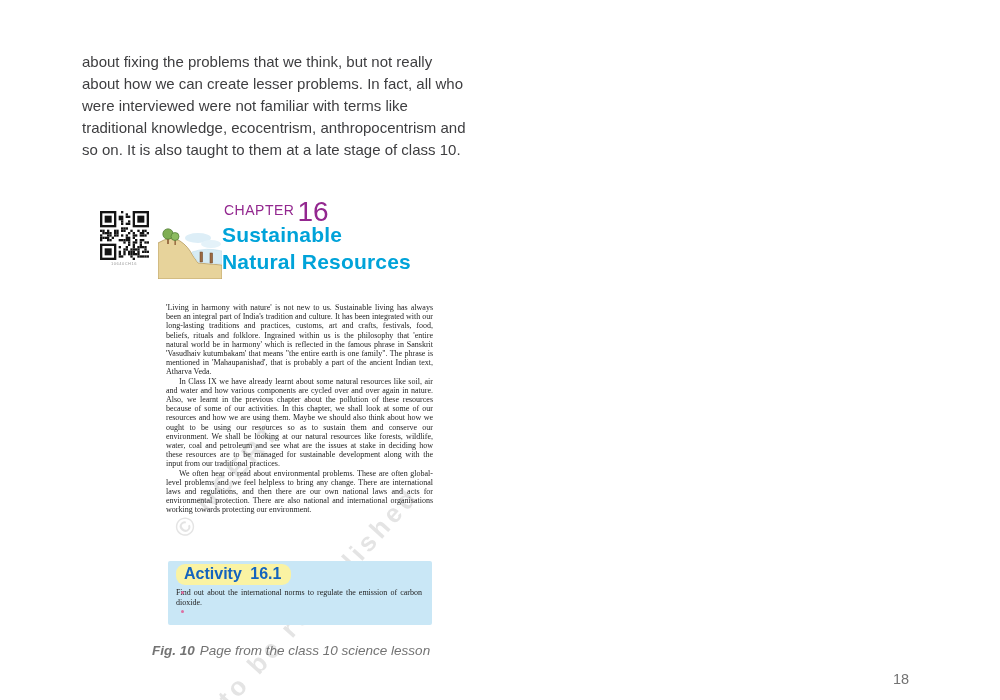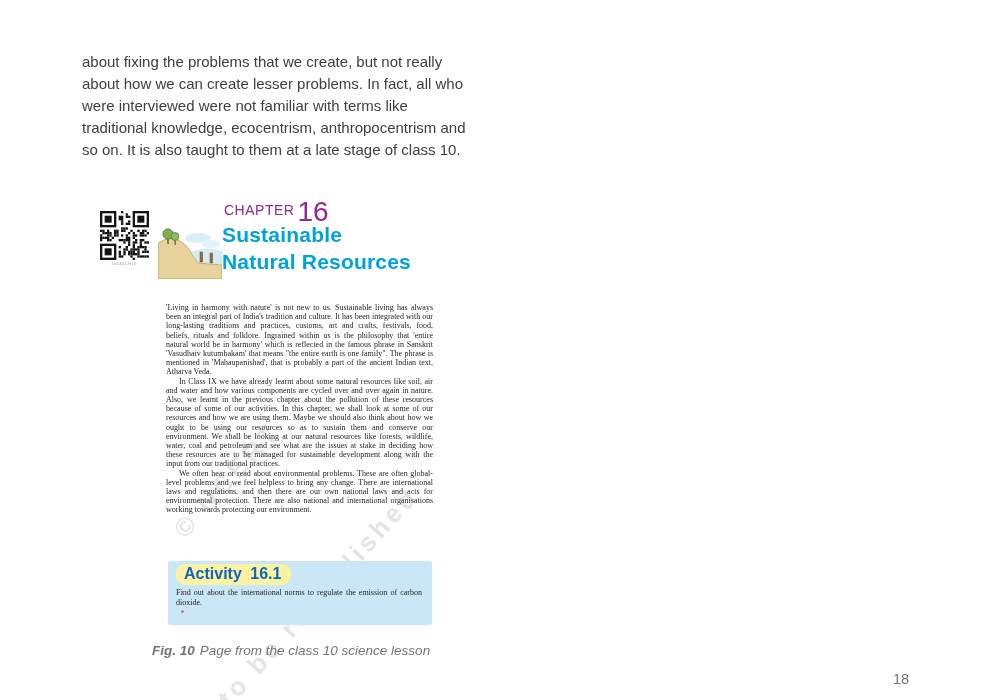--- a/index.html
+++ b/index.html
@@ -73,21 +73,21 @@
   }
   .caption .cap-label{font-weight:bold;margin-right:5px;}
   .page-number{
     position:absolute;left:893px;top:671px;font-size:14.5px;color:#737373;
   }
 </style>
 </head>
 <body style="--chapter-purple: #93278F; --title-cyan: #00A3D9; --activity-bg: #C9E7F6; --activity-chip-bg: #FAF3A3; --activity-title: #1464BE; --bullet-pink: #DD6FA2; --intro-text: #3E3E40; --caption-gray: #737373;">
 
 <div class="intro">
-  <div>about fixing the problems that we create, but not really</div>
+  <div>about fixing the problems that we think, but not really</div>
   <div>about how we can create lesser problems. In fact, all who</div>
   <div>were interviewed were not familiar with terms like</div>
   <div>traditional knowledge, ecocentrism, anthropocentrism and</div>
   <div>so on. It is also taught to them at a late stage of class 10.</div>
 </div>
 
 <div class="figure">
 
   <div class="qr">
     <svg width="49" height="49" viewBox="0 0 49 49" xmlns="http://www.w3.org/2000/svg">

